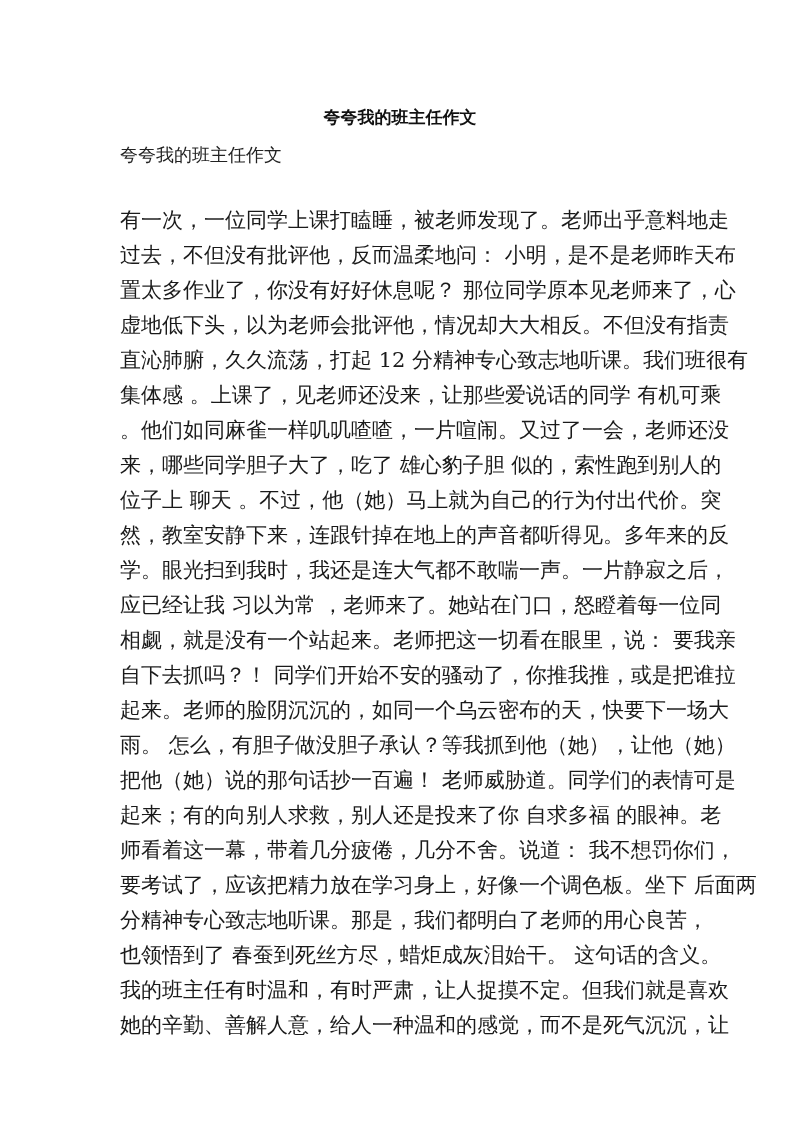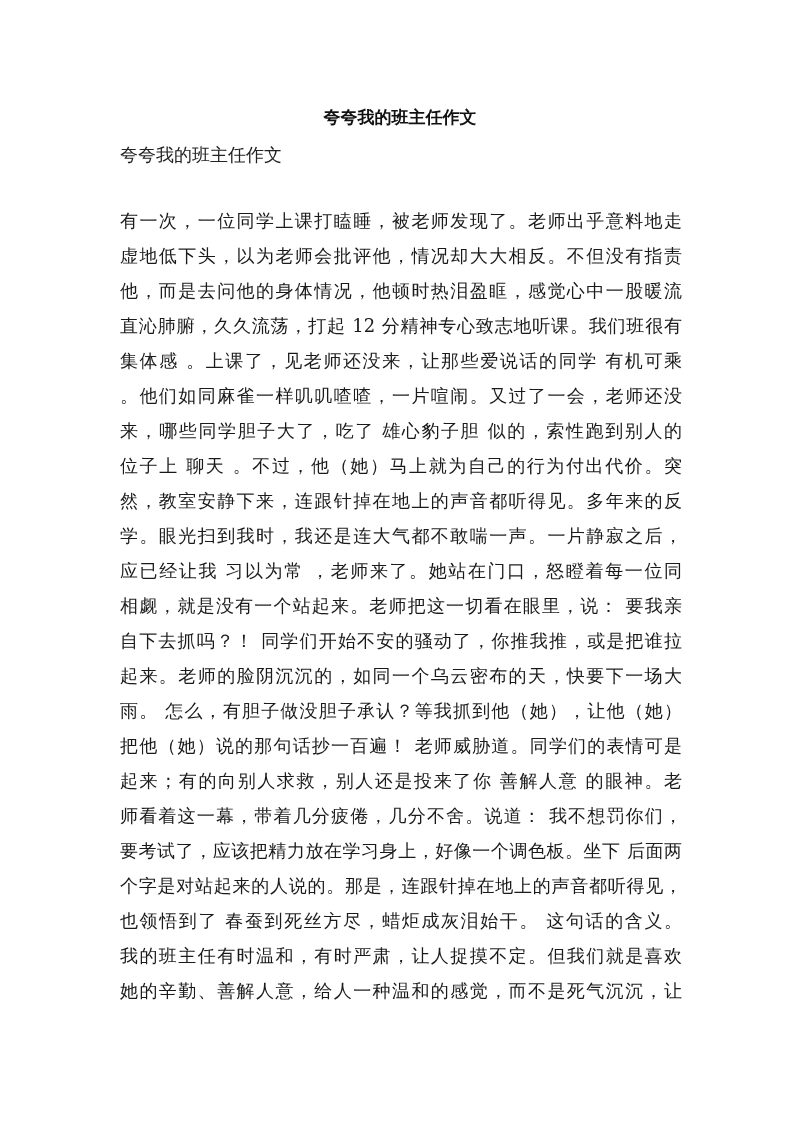--- a/index.html
+++ b/index.html
@@ -46,53 +46,54 @@
     .body-text {
       position: absolute;
       top: 203px;
       left: 120px;
       width: 562px;
     }
     .line {
       display: block;
       height: 35px;
       line-height: 35px;
-      font-size: 18px;
+      font-size: 21px;
       white-space: nowrap;
       text-align: justify;
       text-align-last: justify;
       color: #1a1a1a;
     }
   </style>
 </head>
 <body>
 
 <div class="page">
   <div class="doc-title">夸夸我的班主任作文</div>
   <div class="doc-subtitle">夸夸我的班主任作文</div>
 
   <div class="body-text">
     <span class="line">有一次，一位同学上课打瞌睡，被老师发现了。老师出乎意料地走</span>
+    <span class="line">过去，不但没有批评他，反而温柔地问：  小明，是不是老师昨天布</span>
+    <span class="line">置太多作业了，你没有好好休息呢？  那位同学原本见老师来了，心</span>
     <span class="line">虚地低下头，以为老师会批评他，情况却大大相反。不但没有指责</span>
-    <span class="line">他，而是去问他的身体情况，他顿时热泪盈眶，感觉心中一股暖流</span>
     <span class="line">直沁肺腑，久久流荡，打起 12 分精神专心致志地听课。我们班很有</span>
     <span class="line">集体感  。上课了，见老师还没来，让那些爱说话的同学  有机可乘</span>
     <span class="line">。他们如同麻雀一样叽叽喳喳，一片喧闹。又过了一会，老师还没</span>
     <span class="line">来，哪些同学胆子大了，吃了  雄心豹子胆  似的，索性跑到别人的</span>
     <span class="line">位子上  聊天  。不过，他（她）马上就为自己的行为付出代价。突</span>
     <span class="line">然，教室安静下来，连跟针掉在地上的声音都听得见。多年来的反</span>
     <span class="line">学。眼光扫到我时，我还是连大气都不敢喘一声。一片静寂之后，</span>
     <span class="line">应已经让我  习以为常  ，老师来了。她站在门口，怒瞪着每一位同</span>
     <span class="line">相觑，就是没有一个站起来。老师把这一切看在眼里，说：  要我亲</span>
     <span class="line">自下去抓吗？！  同学们开始不安的骚动了，你推我推，或是把谁拉</span>
     <span class="line">起来。老师的脸阴沉沉的，如同一个乌云密布的天，快要下一场大</span>
     <span class="line">雨。  怎么，有胆子做没胆子承认？等我抓到他（她），让他（她）</span>
     <span class="line">把他（她）说的那句话抄一百遍！  老师威胁道。同学们的表情可是</span>
-    <span class="line">起来；有的向别人求救，别人还是投来了你  善解人意  的眼神。老</span>
+    <span class="line">起来；有的向别人求救，别人还是投来了你  自求多福  的眼神。老</span>
     <span class="line">师看着这一幕，带着几分疲倦，几分不舍。说道：  我不想罚你们，</span>
     <span class="line">要考试了，应该把精力放在学习身上，好像一个调色板。坐下  后面两</span>
-    <span class="line">个字是对站起来的人说的。那是，连跟针掉在地上的声音都听得见，</span>
+    <span class="line">分精神专心致志地听课。那是，我们都明白了老师的用心良苦，</span>
     <span class="line">也领悟到了  春蚕到死丝方尽，蜡炬成灰泪始干。  这句话的含义。</span>
     <span class="line">我的班主任有时温和，有时严肃，让人捉摸不定。但我们就是喜欢</span>
     <span class="line">她的辛勤、善解人意，给人一种温和的感觉，而不是死气沉沉，让</span>
 
   </div>
 </div>
 
 </body></html>

